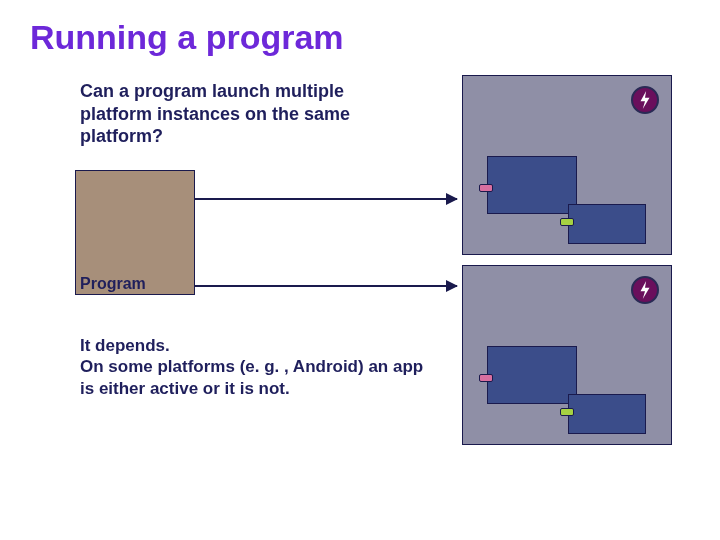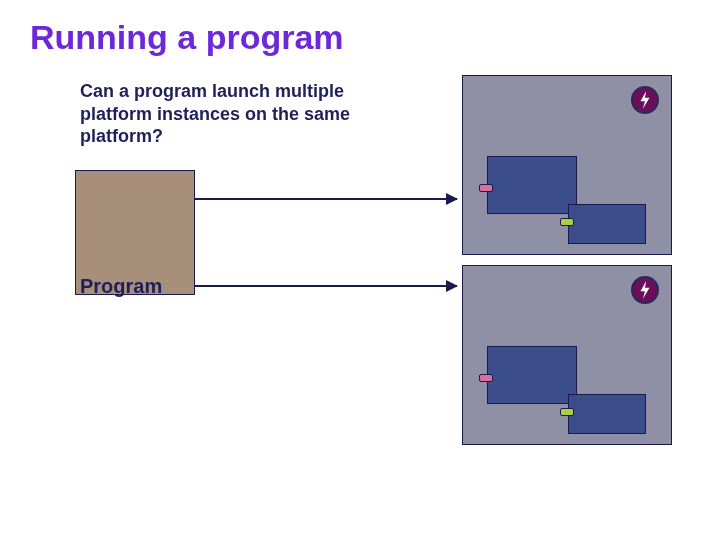--- a/index.html
+++ b/index.html
@@ -46,21 +46,21 @@
     top: 170px;
     width: 120px;
     height: 125px;
     background: #a78f7a;
     border: 1px solid #1a1a4d;
   }
   .program-label {
     position: absolute;
     left: 80px;
     top: 275px;
-    font-size: 20px;
+    font-size: 16px;
     color: #1f1f5c;
     font-weight: bold;
   }
   .instance {
     position: absolute;
     background: #8f8fa6;
     border: 1px solid #1a1a4d;
     width: 210px;
     height: 180px;
   }
@@ -155,14 +155,15 @@
         <path d="M6 0 L1 9 L5 9 L3 16 L9 6 L5 6 Z" fill="#ffffff"></path>
       </svg>
   </div>
   <div class="block1"></div>
   <div class="block2"></div>
   <div class="hinge pink"></div>
   <div class="hinge green"></div>
 </div>
 
 <div class="answer">
-  <br>
+  <span>It depends.</span><br>
+  <span>On some platforms (e. g. , Android) an app is either active or it is not.</span>
 </div>
 
 </body></html>

